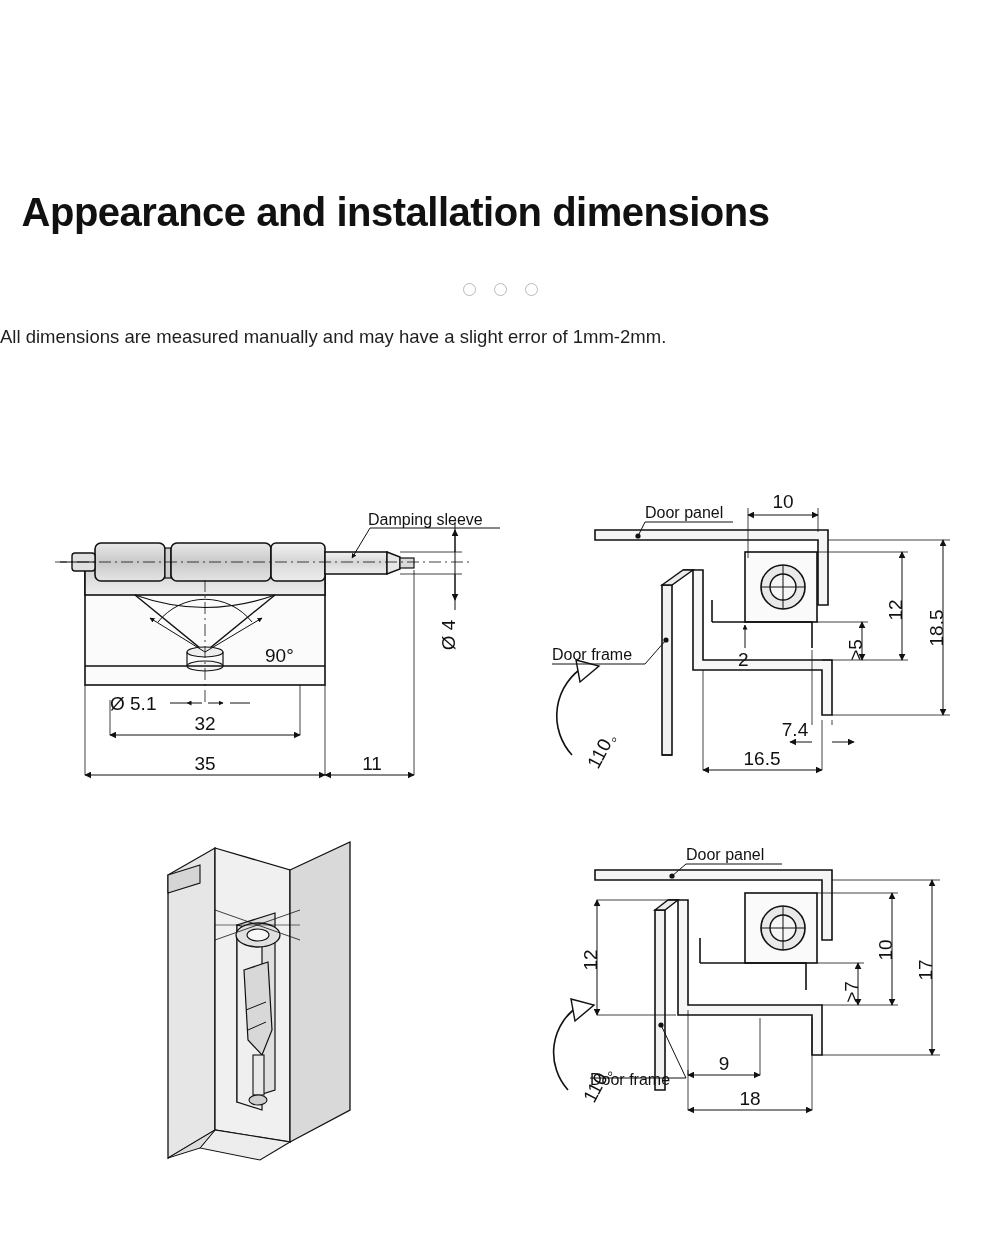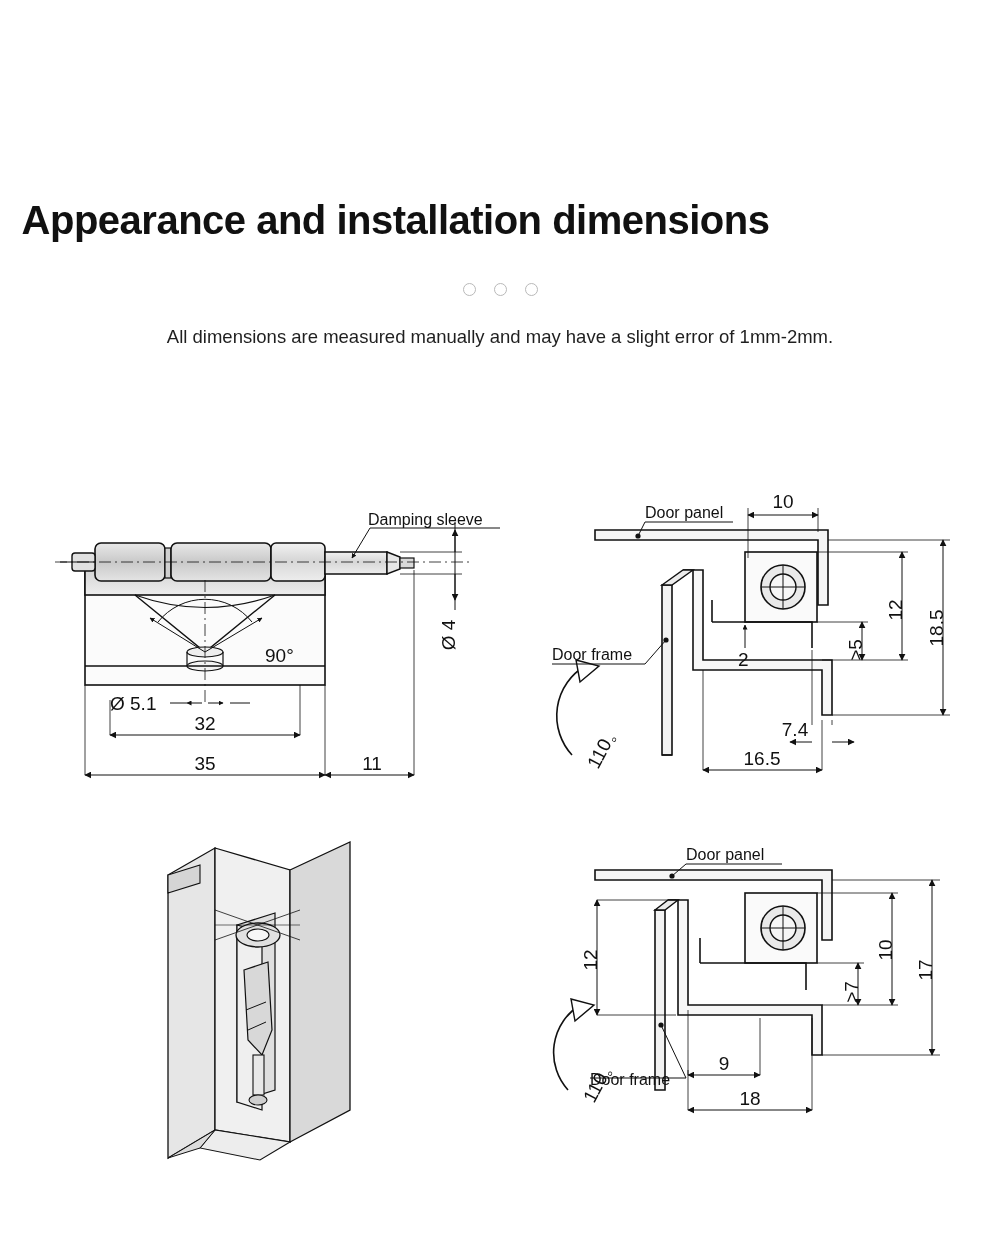--- a/index.html
+++ b/index.html
@@ -10,21 +10,21 @@
   body {
     width: 1000px;
     height: 1250px;
     position: relative;
     font-family: "Liberation Sans", sans-serif;
     color: #1a1a1a;
     overflow: hidden;
   }
   .page-title {
     position: absolute;
-    top: 198px;
+    top: 190px;
     left: 0;
     width: 791px;
     text-align: center;
     font-size: 40px;
     font-weight: 700;
     letter-spacing: -0.5px;
     color: #111;
   }
   .dots {
     position: absolute;
@@ -41,21 +41,20 @@
     border-radius: 50%;
     border: 1px solid #b9b9b9;
     background: #fff;
     box-sizing: border-box;
   }
   .subtitle {
     position: absolute;
     top: 322px;
     left: 0;
     width: 1000px;
-    text-align: center;
     font-size: 18.5px;
     line-height: 29px;
     color: #1f1f1f;
   }
   .diagram-area {
     position: absolute;
     top: 470px;
     left: 0;
     width: 1000px;
     height: 700px;

